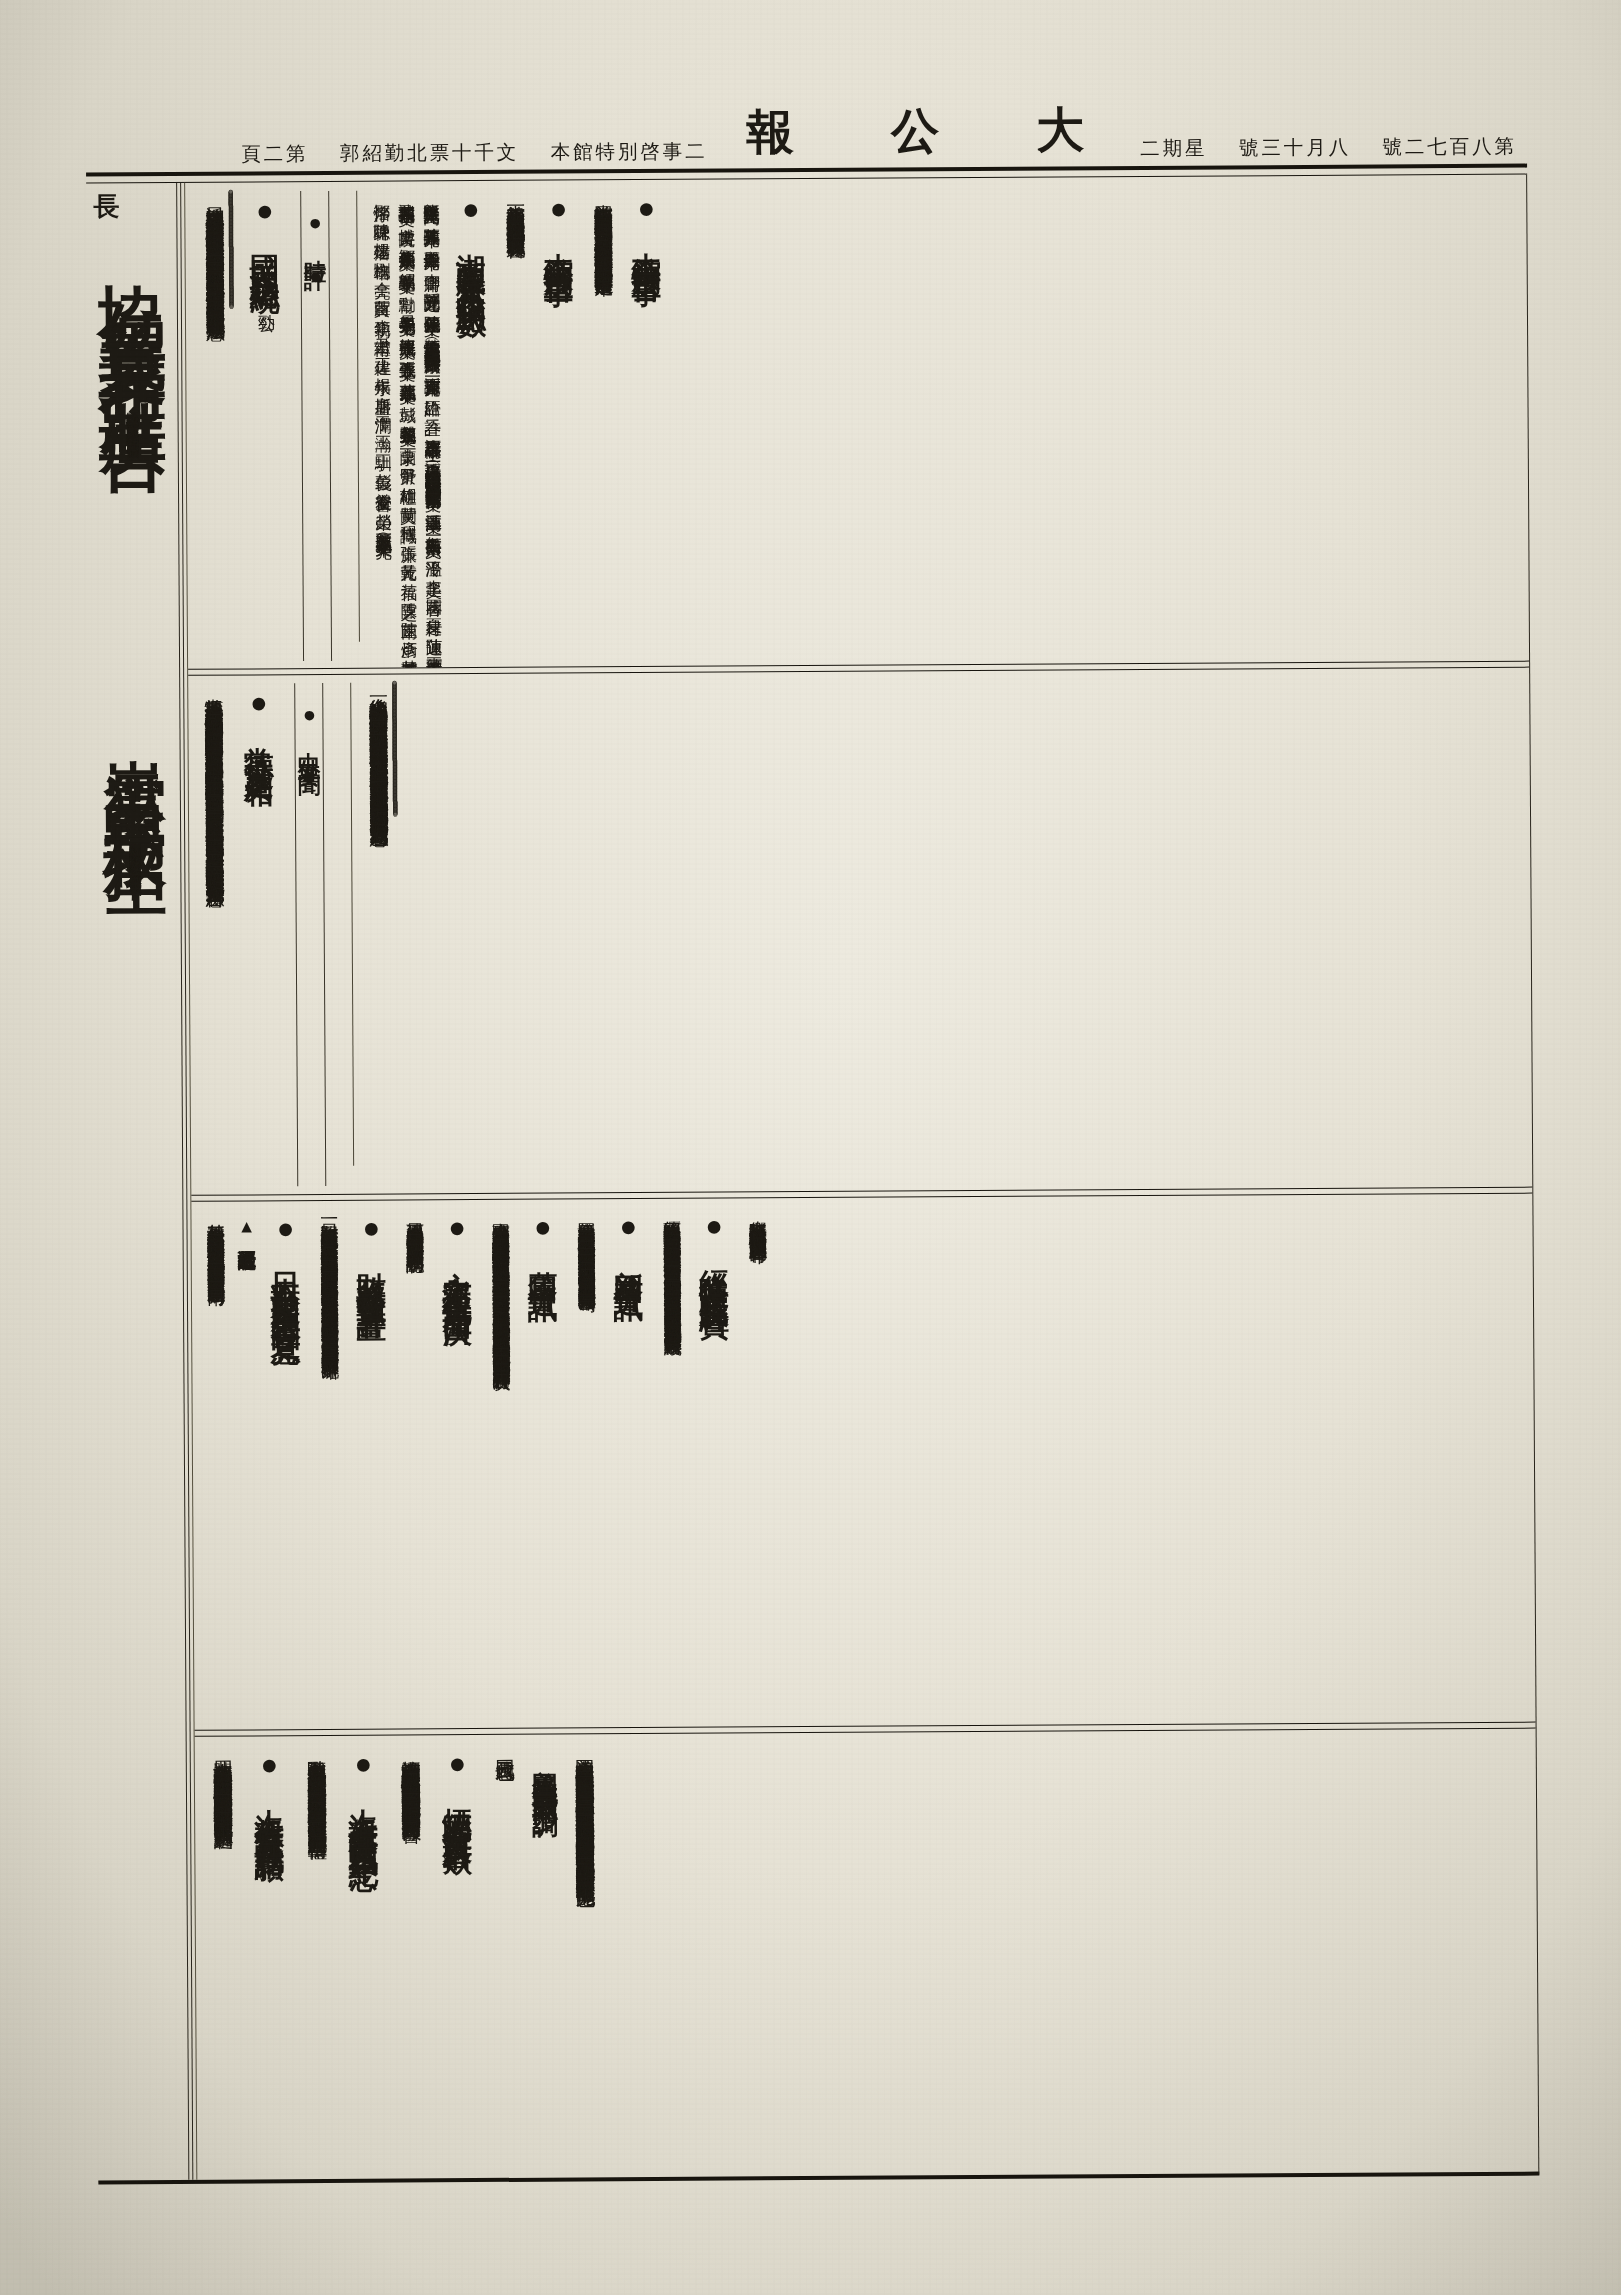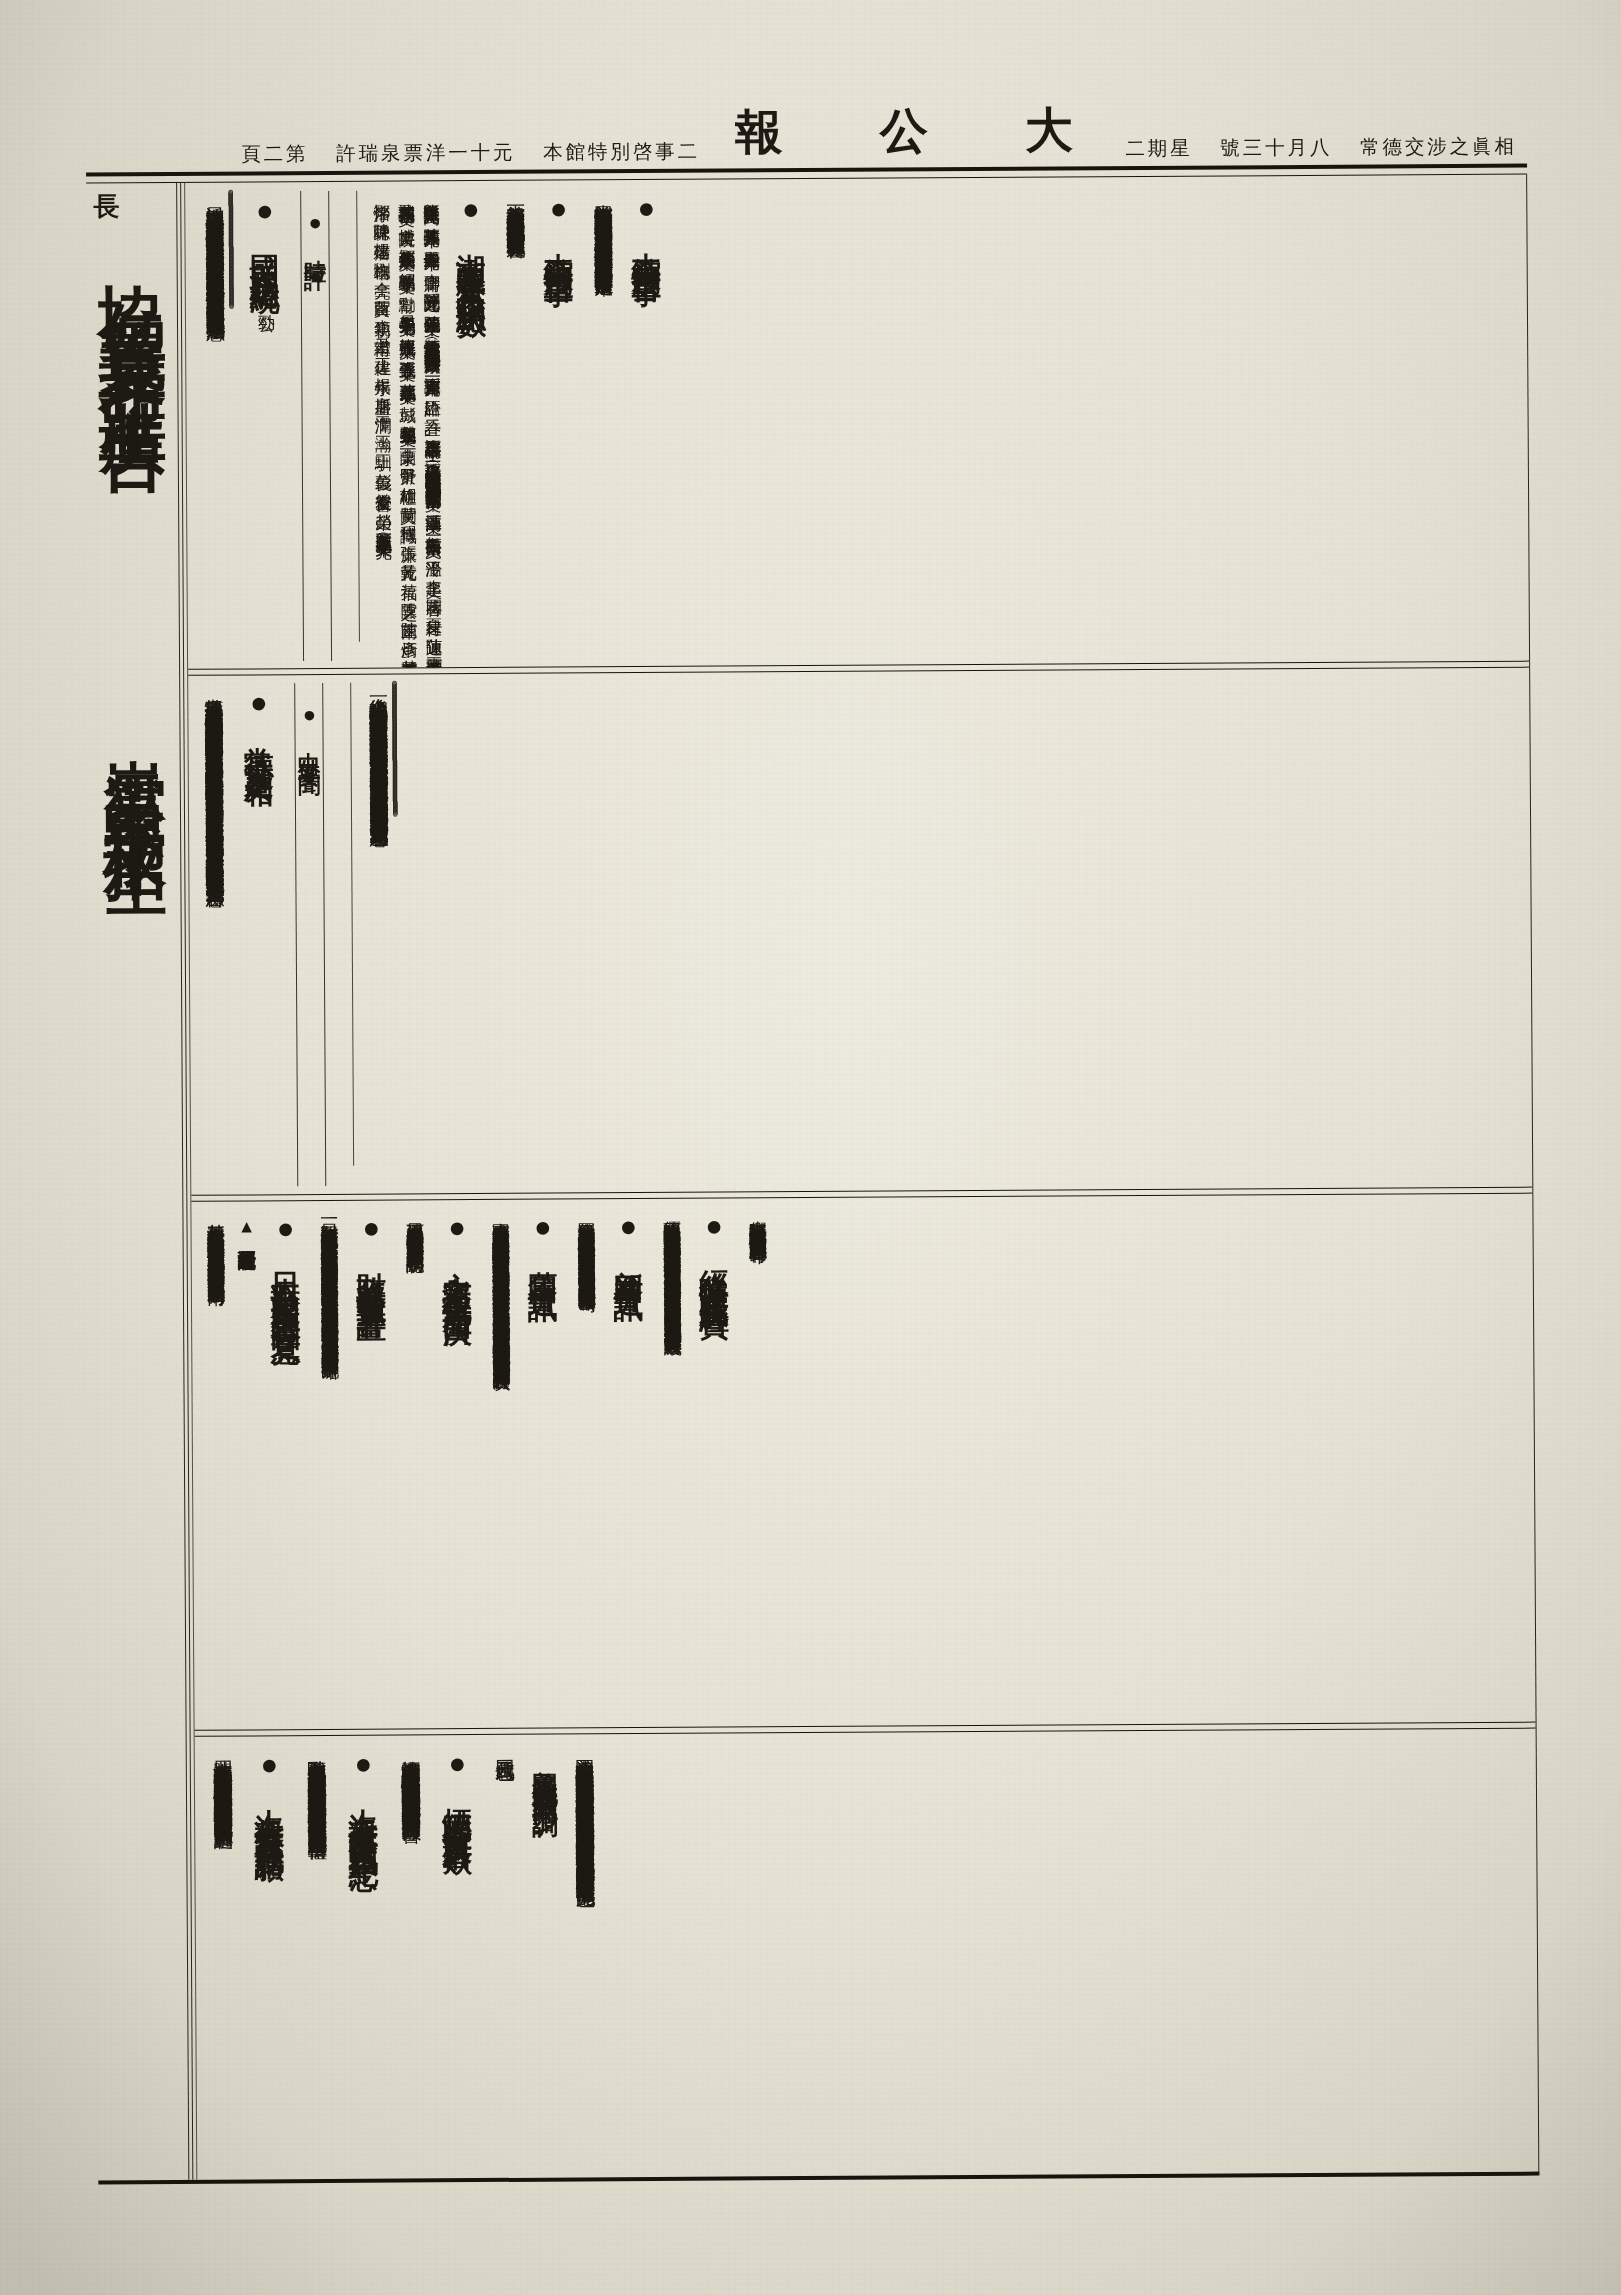--- a/index.html
+++ b/index.html
@@ -74,26 +74,26 @@
 </style>
 </head>
 <body>
 
 <div class="scan-bg"></div>
 
 <div class="sheet">
 
   <div class="masthead-row">
     <span class="item page-no">頁二第</span>
-    <span class="item">許瑞泉票洋一十元</span>
+    <span class="item">郭紹勤北票十千文</span>
     <span class="item">本館特別啓事二</span>
     <span class="masthead">報　公　大</span>
     <span class="item">二期星</span>
     <span class="item">號三十月八</span>
-    <span class="item">常德交涉之眞相</span>
+    <span class="item">號二七百八第</span>
   </div>
   <div class="double-rule"></div>
 
   <div class="frame">
 
     <div class="adstrip">
       <div class="margin-ch">長</div>
       <div class="giant">協仁義夏布莊廣告</div>
       <div class="adnote">本號開設沙市西門內中街西式樓房門面專辦自置夏布細布疋頭紗線發客價目格外克己賜顧諸君請認明本號招牌庶不致誤</div>
       <div class="giant giant2">嶽雲中學校招生</div>

